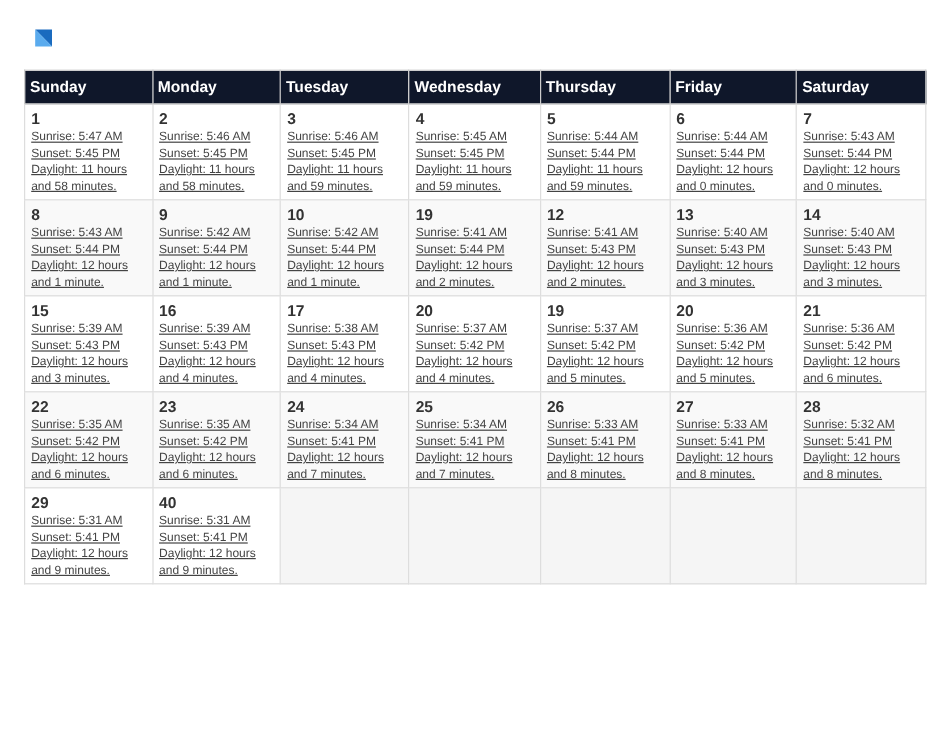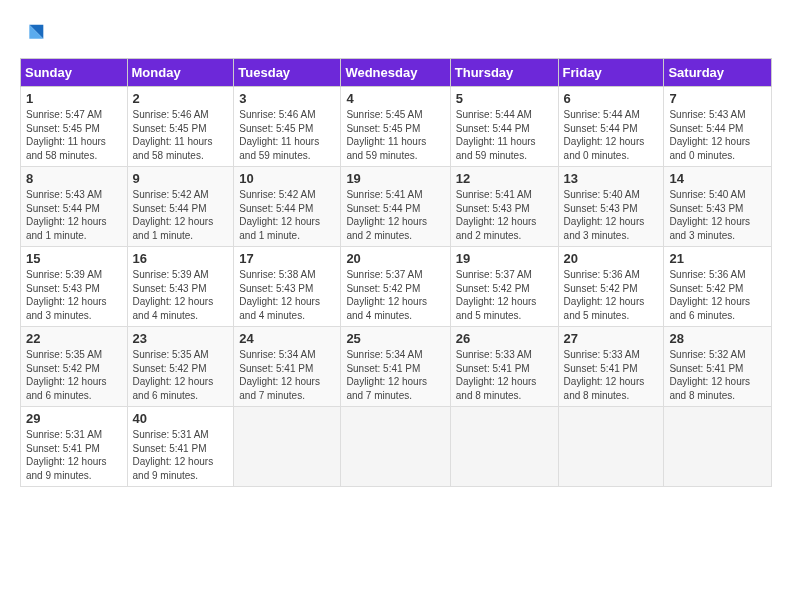--- a/index.html
+++ b/index.html
@@ -44,21 +44,21 @@
     .subtitle {
       font-size: 16px;
       color: #555;
     }
     table {
       width: 100%;
       border-collapse: collapse;
       font-size: 11px;
     }
     thead tr th {
-      background-color: #6d28d9;
+      background-color: #0f172a;
       color: #fff;
       padding: 6px 4px;
       text-align: left;
       font-size: 13px;
       font-weight: bold;
       border: 1px solid #ccc;
     }
     tbody tr td {
       border: 1px solid #ddd;
       padding: 4px 5px;
@@ -74,20 +74,21 @@
       font-size: 13px;
       font-weight: bold;
       color: #333;
       display: block;
       margin-bottom: 2px;
     }
     .day-info {
       font-size: 10px;
       color: #444;
       line-height: 1.35;
+      text-decoration: underline;
     }
     .empty-cell {
       background: #f5f5f5 !important;
     }
   </style>
 </head>
 <body>
 
 <div class="header">
   <div class="logo">

